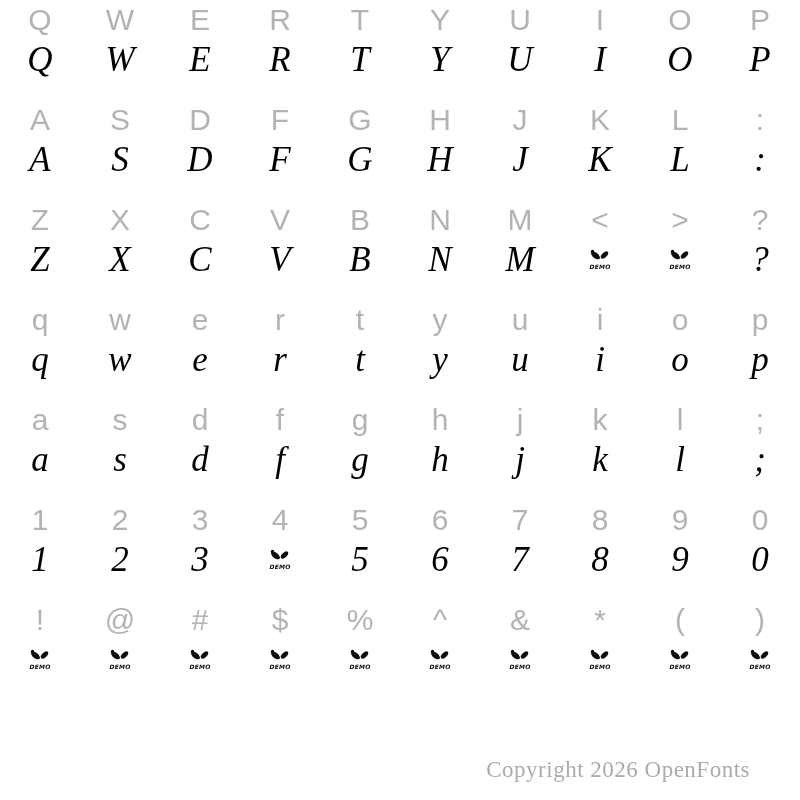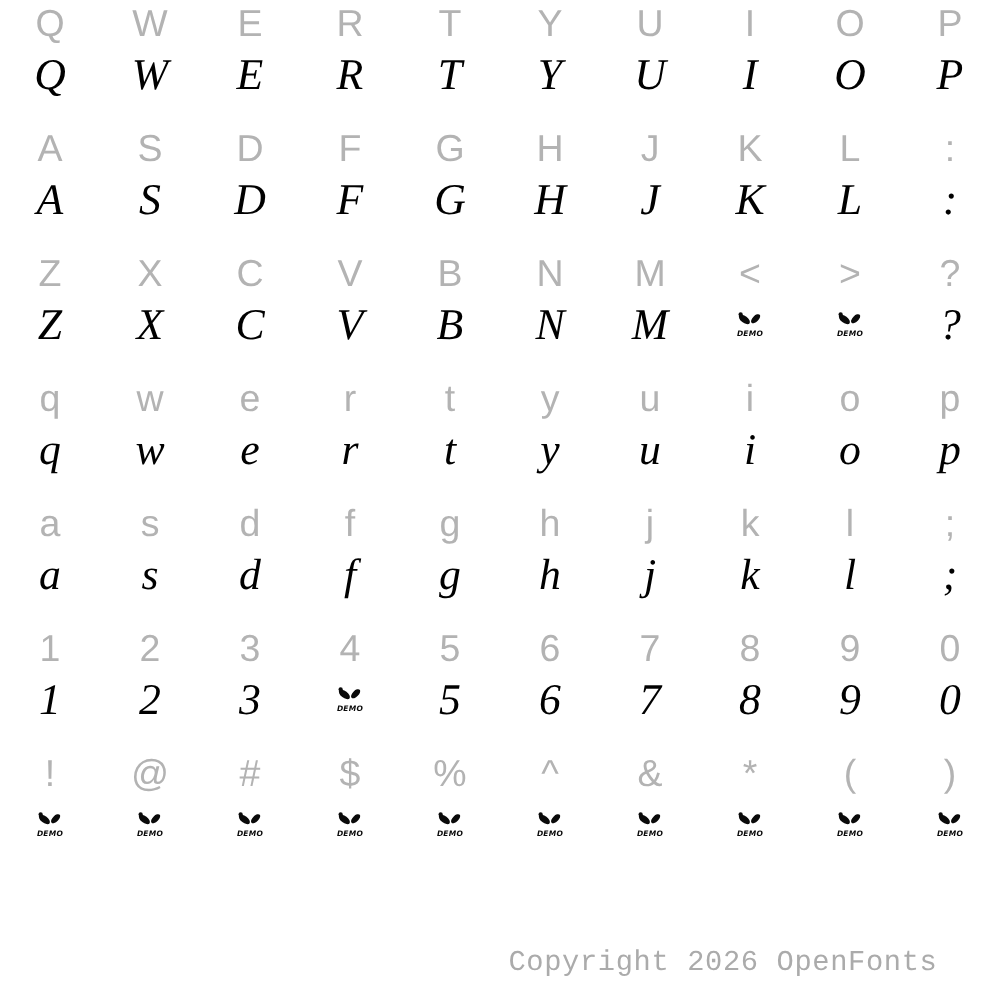--- a/index.html
+++ b/index.html
@@ -55,21 +55,21 @@
     line-height: 36px;
     color: #000000;
   }
   .demo-svg {
     vertical-align: baseline;
   }
   .footer {
     position: absolute;
     top: 757px;
     right: 50px;
-    font-family: Liberation Mono, monospace;
+    font-family: Liberation Serif, serif;
     font-size: 23px;
     letter-spacing: 0.5px;
     color: #ababab;
   }
 </style>
 </head>
 <body>
 
 <div class="page">
   <div class="char-grid">

